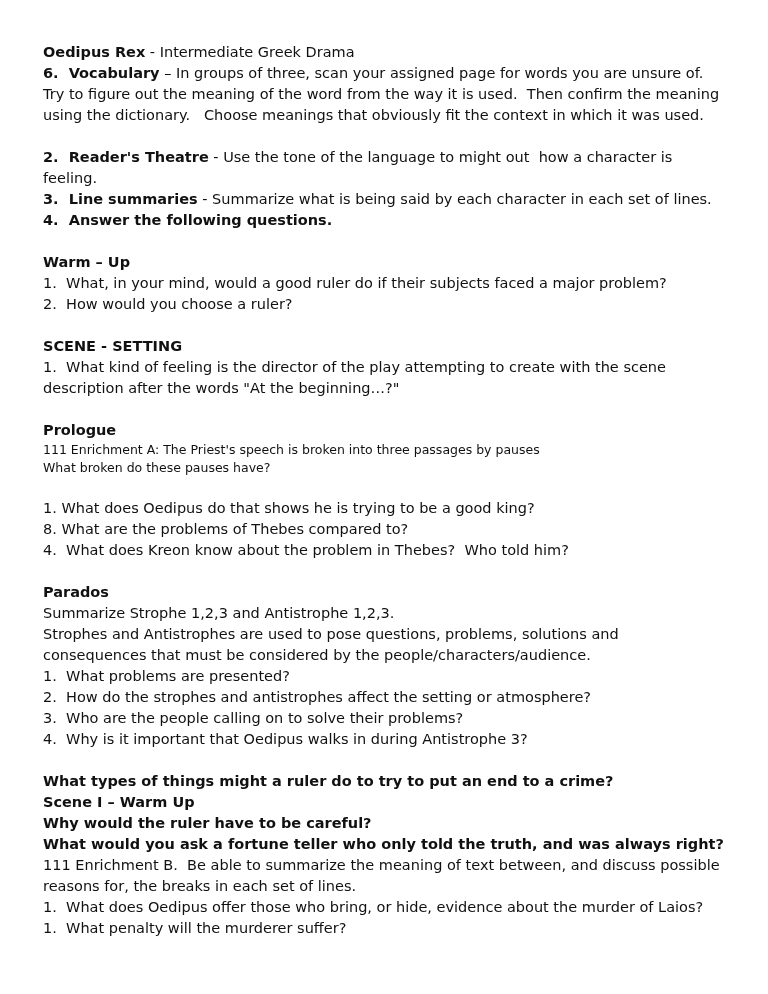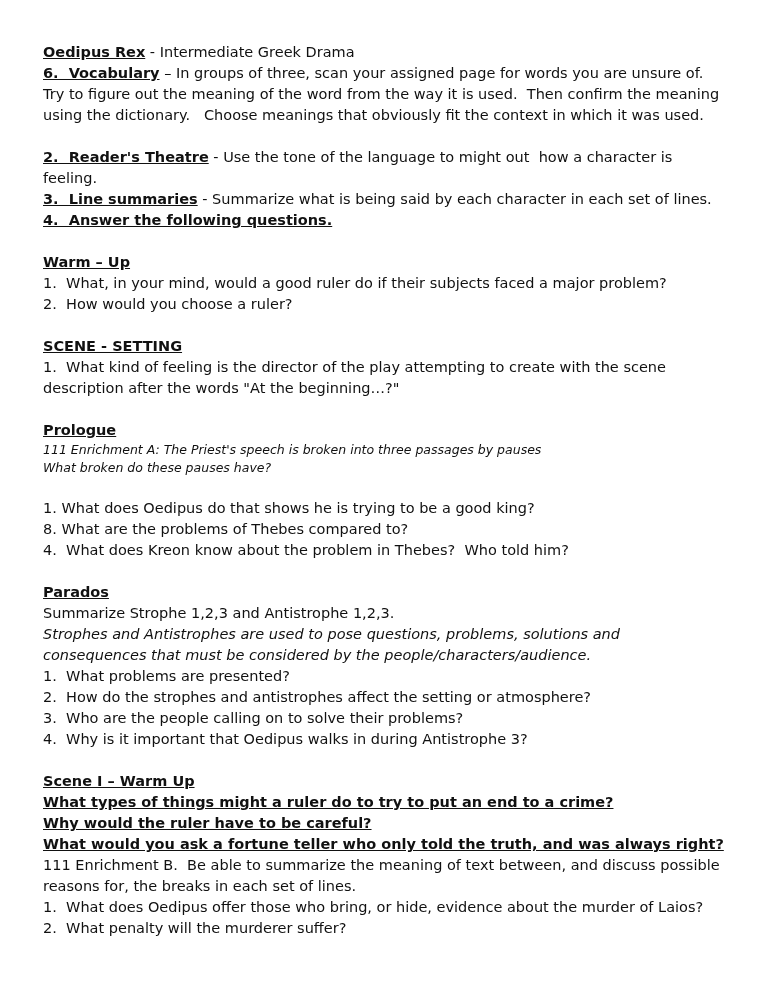--- a/index.html
+++ b/index.html
@@ -29,22 +29,22 @@
     white-space: pre-wrap;
     word-wrap: break-word;
   }
   .para.small {
     font-size: 12.5px;
     line-height: 18px;
   }
   .spacer {
     height: 21px;
   }
-  .b { font-weight: bold; text-decoration: underline; }
-  .i { font-style: italic; }
+  .b { font-weight: bold; }
+  .i { }
 </style>
 </head>
 <body>
 
 <div class="page">
   <div class="doc">
       <div class="para"><span class="b">Oedipus Rex</span><span> - Intermediate Greek Drama</span></div>
       <div class="para"><span class="b">6.  Vocabulary</span><span> – In groups of three, scan your assigned page for words you are unsure of. Try to figure out the meaning of the word from the way it is used.  Then confirm the meaning using the dictionary.   Choose meanings that obviously fit the context in which it was used.</span></div>
       <div class="spacer"></div>
       <div class="para"><span class="b">2.  Reader's Theatre</span><span> - Use the tone of the language to might out  how a character is feeling.</span></div>
@@ -67,21 +67,21 @@
       <div class="para"><span>4.  What does Kreon know about the problem in Thebes?  Who told him?</span></div>
       <div class="spacer"></div>
       <div class="para"><span class="b">Parados</span></div>
       <div class="para"><span>Summarize Strophe 1,2,3 and Antistrophe 1,2,3.</span></div>
       <div class="para"><span class="i">Strophes and Antistrophes are used to pose questions, problems, solutions and consequences that must be considered by the people/characters/audience.</span></div>
       <div class="para"><span>1.  What problems are presented?</span></div>
       <div class="para"><span>2.  How do the strophes and antistrophes affect the setting or atmosphere?</span></div>
       <div class="para"><span>3.  Who are the people calling on to solve their problems?</span></div>
       <div class="para"><span>4.  Why is it important that Oedipus walks in during Antistrophe 3?</span></div>
       <div class="spacer"></div>
+      <div class="para"><span class="b">What types of things might a ruler do to try to put an end to a crime?</span></div>
       <div class="para"><span class="b">Scene I – Warm Up</span></div>
-      <div class="para"><span class="b">What types of things might a ruler do to try to put an end to a crime?</span></div>
       <div class="para"><span class="b">Why would the ruler have to be careful?</span></div>
       <div class="para"><span class="b">What would you ask a fortune teller who only told the truth, and was always right?</span></div>
       <div class="para"><span>111 Enrichment B.  Be able to summarize the meaning of text between, and discuss possible reasons for, the breaks in each set of lines.</span></div>
       <div class="para"><span>1.  What does Oedipus offer those who bring, or hide, evidence about the murder of Laios?</span></div>
-      <div class="para"><span>2.  What penalty will the murderer suffer?</span></div>
+      <div class="para"><span>1.  What penalty will the murderer suffer?</span></div>
     </div>
 </div>
 
 </body></html>

